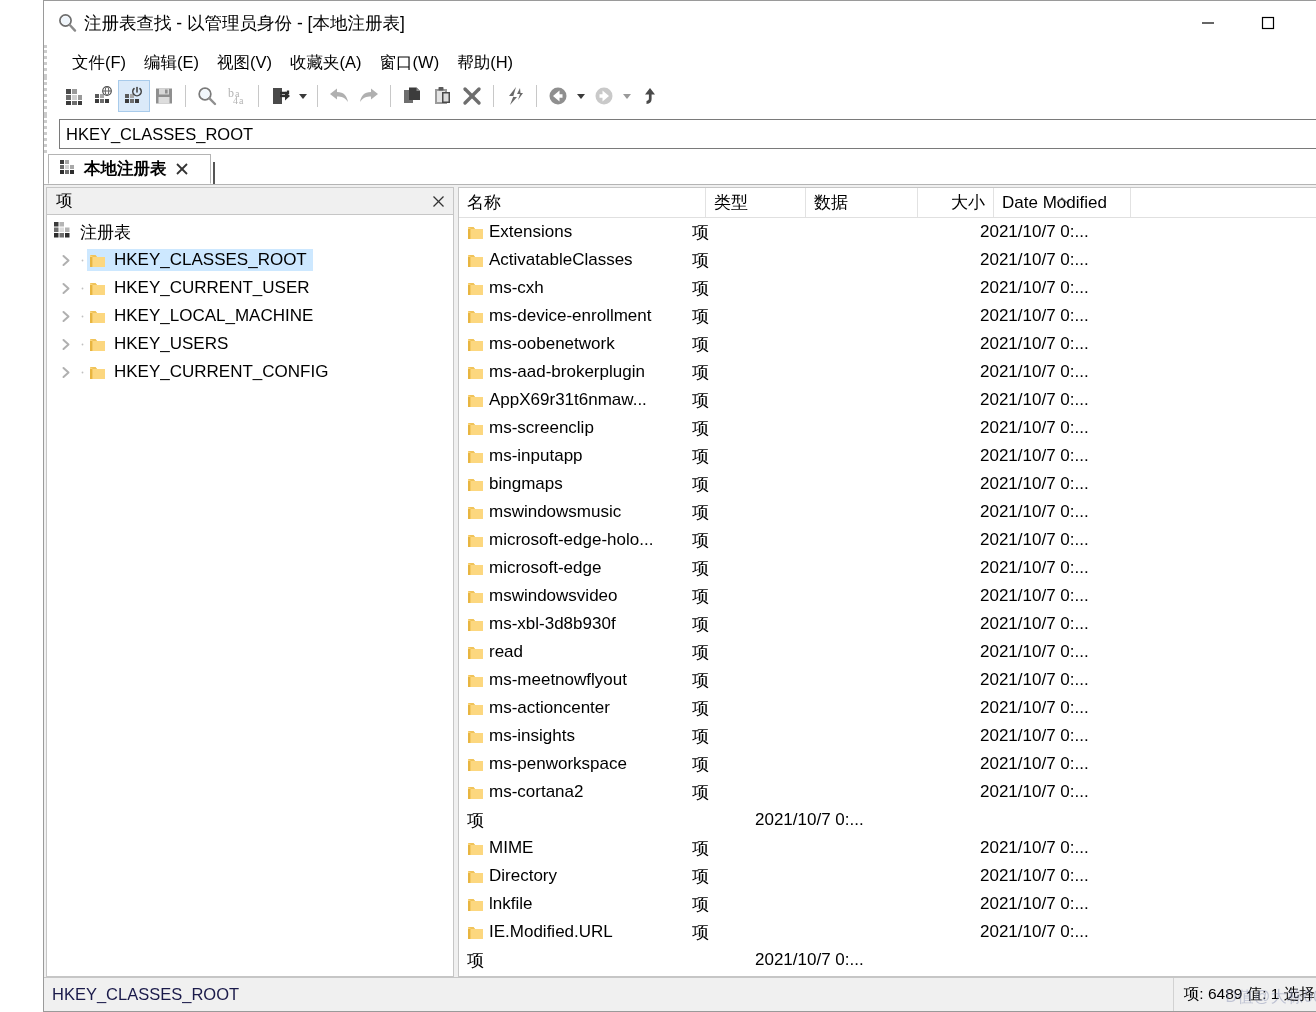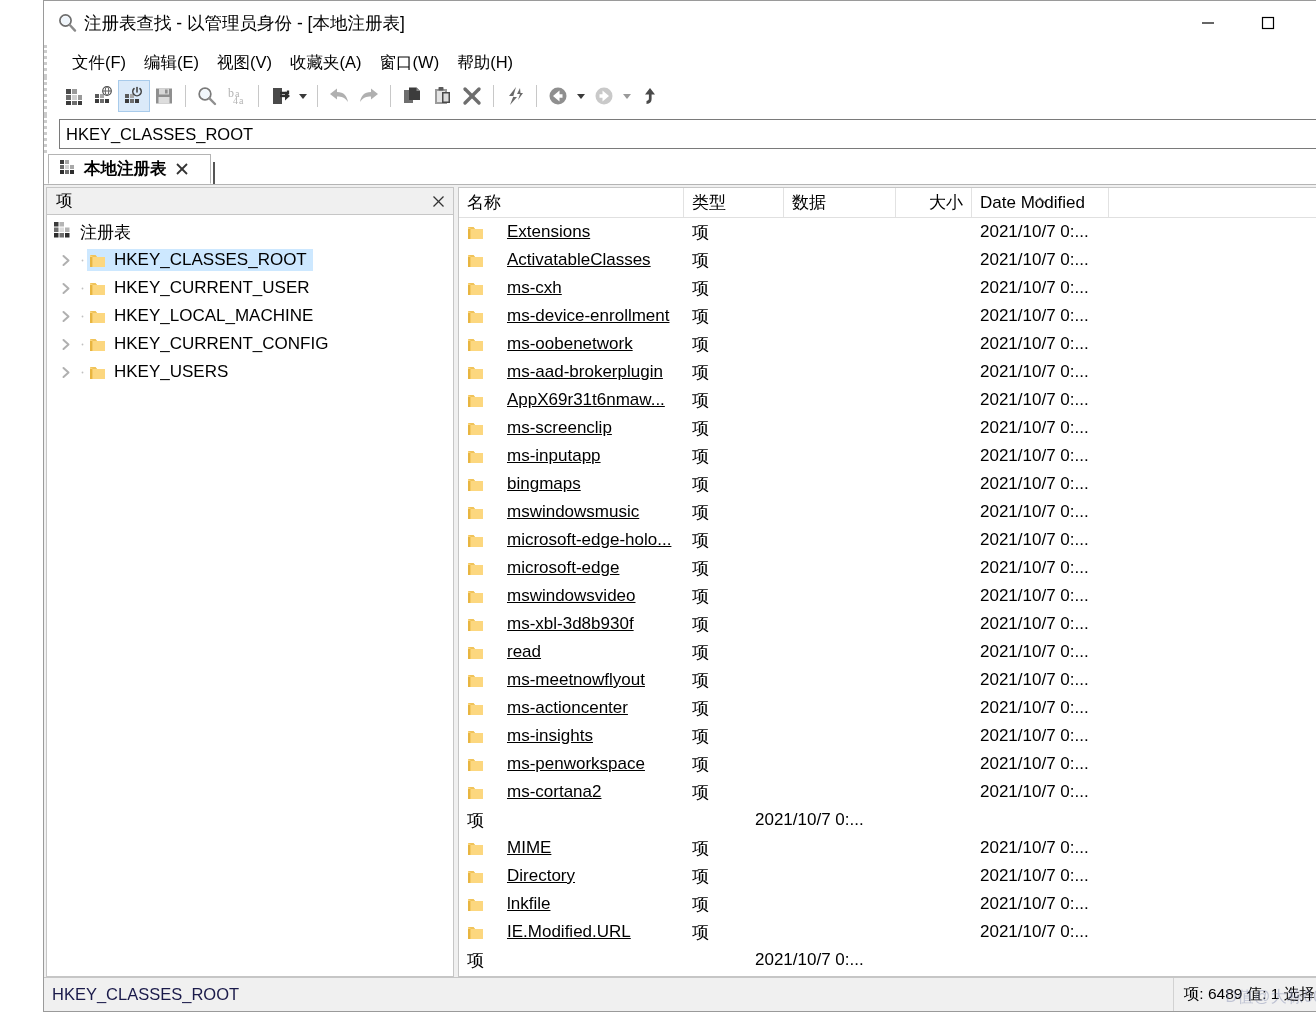--- a/index.html
+++ b/index.html
@@ -254,21 +254,21 @@
     display: flex; align-items: stretch;
     height: 28px;
     font-size: 17px; color: #000;
     cursor: default;
   }
   .cell {
     display: flex; align-items: center;
     padding: 0 8px;
     white-space: nowrap; overflow: hidden;
   }
-  .cell.name { gap: 23px; text-decoration: underline; }
+  .cell.name { gap: 5px; }
   .cell.right { justify-content: flex-end; }
 
   
   .vscroll {
     width: 18px; flex: 0 0 18px;
     background: #f0f0f0;
     display: flex; flex-direction: column;
     border-left: 1px solid #e6e6e6;
   }
   .vs-btn {
@@ -688,21 +688,21 @@
               </svg>
           </span>
           <span class="tree-label-wrap">
             <span class="folder-ico">
               <svg width="17" height="15" viewBox="0 0 17 15">
                 <path d="M 1 2 L 6.5 2 L 8 4 L 16 4 L 16 14 L 1 14 Z" fill="#fcd77f"></path>
                 <path d="M 1 2 L 6.5 2 L 8 4 L 4 4 Z" fill="#f0c35a"></path>
                 <rect x="1" y="4" width="2.4" height="10" fill="#e8b540"></rect>
               </svg>
             </span>
-            <span>HKEY_CURRENT_CONFIG</span>
+            <span>HKEY_USERS</span>
           </span>
         </div>
 
         <div class="tree-row tree-child">
           <span class="tree-exp">
             <svg width="11" height="13" viewBox="0 0 11 13">
                 <path d="M 2.5 2 L 7.5 6.5 L 2.5 11" fill="none" stroke="#b0b0b0" stroke-width="2" stroke-linecap="round" stroke-linejoin="round"></path>
               </svg>
           </span>
           <span class="tree-dot">
@@ -711,30 +711,30 @@
               </svg>
           </span>
           <span class="tree-label-wrap">
             <span class="folder-ico">
               <svg width="17" height="15" viewBox="0 0 17 15">
                 <path d="M 1 2 L 6.5 2 L 8 4 L 16 4 L 16 14 L 1 14 Z" fill="#fcd77f"></path>
                 <path d="M 1 2 L 6.5 2 L 8 4 L 4 4 Z" fill="#f0c35a"></path>
                 <rect x="1" y="4" width="2.4" height="10" fill="#e8b540"></rect>
               </svg>
             </span>
-            <span>HKEY_USERS</span>
+            <span>HKEY_CURRENT_CONFIG</span>
           </span>
         </div>
       </div>
     </div>
 
     <div class="listpane">
 
       <div class="list-header">
-        <div class="col" style="width:225px">
+        <div class="col" style="width:247px">
           <span>名称</span>
         </div>
         <div class="col" style="width:100px">
           <span>类型</span>
         </div>
         <div class="col" style="width:112px">
           <span>数据</span>
         </div>
         <div class="col right" style="width:76px">
           <span>大小</span>

